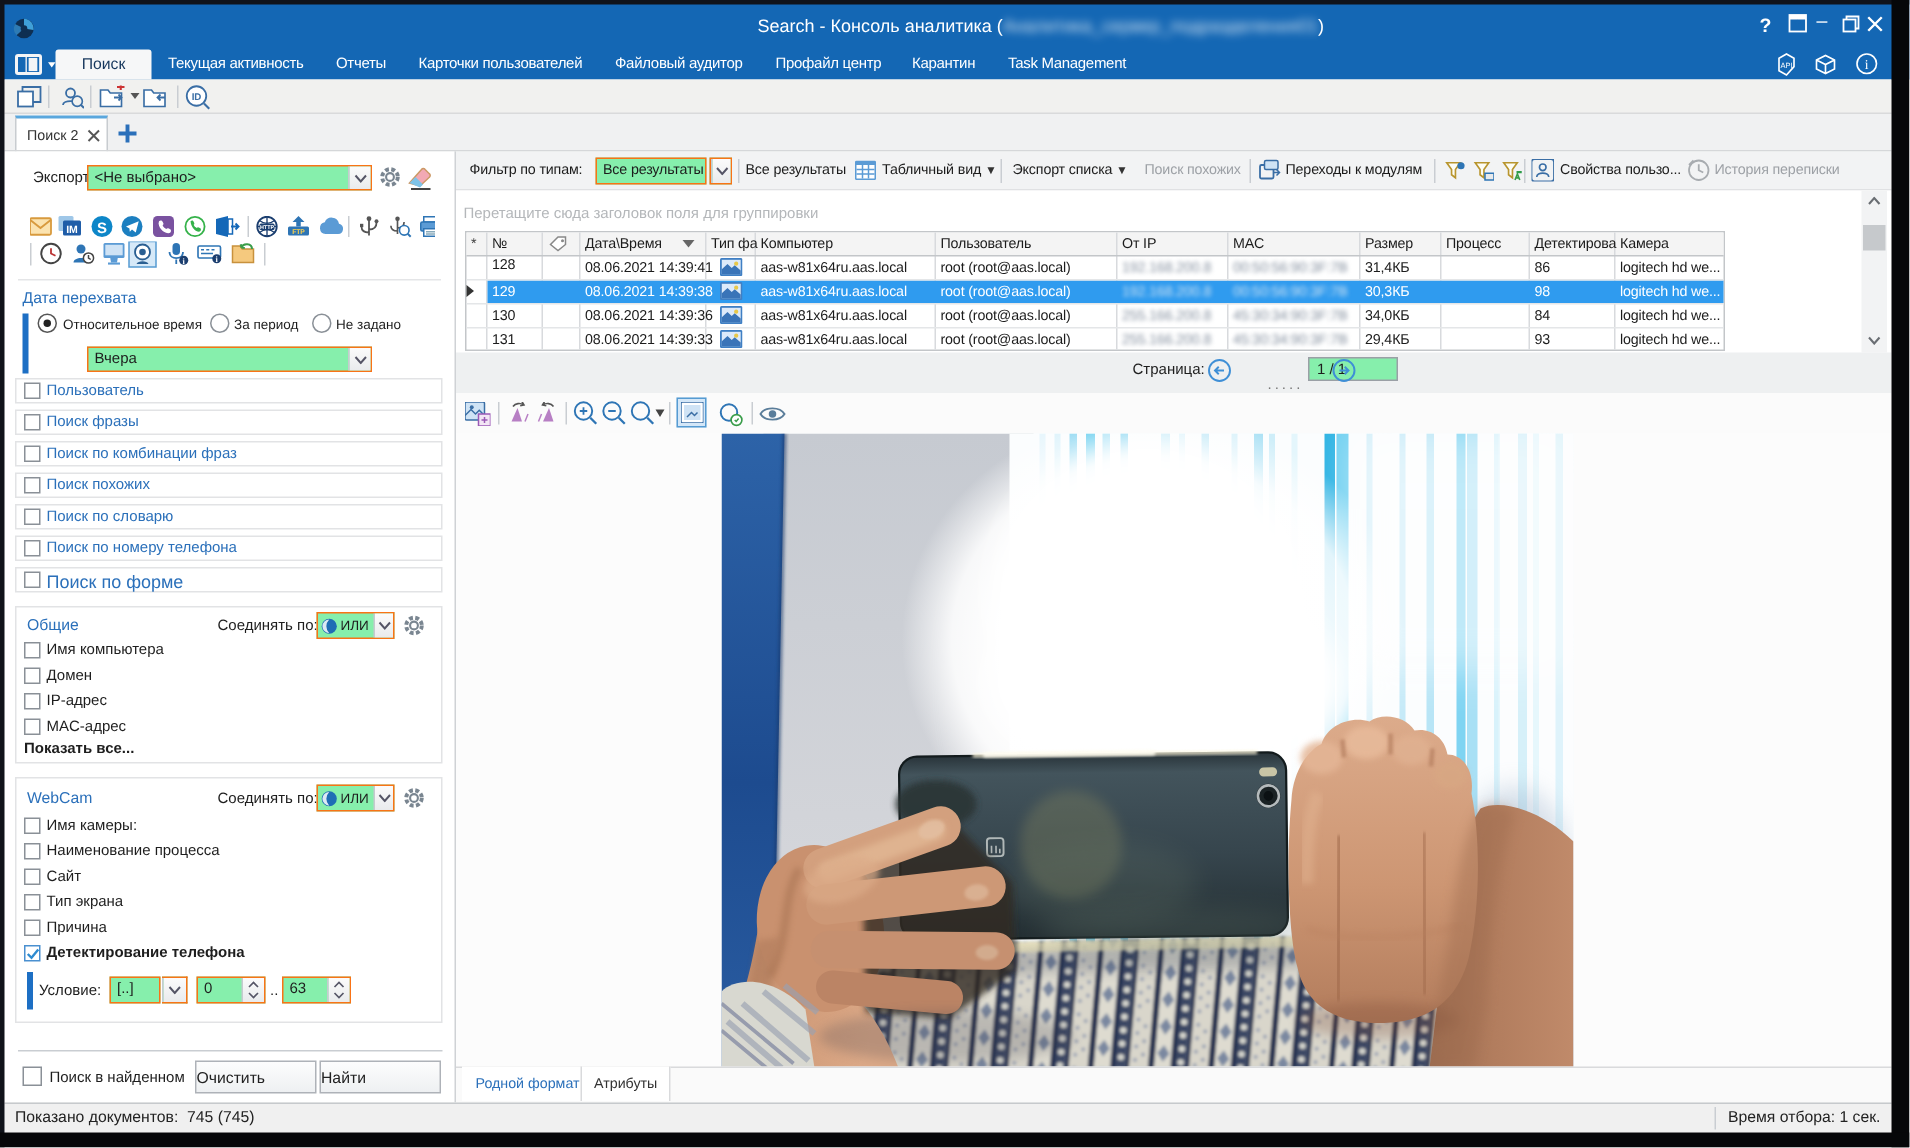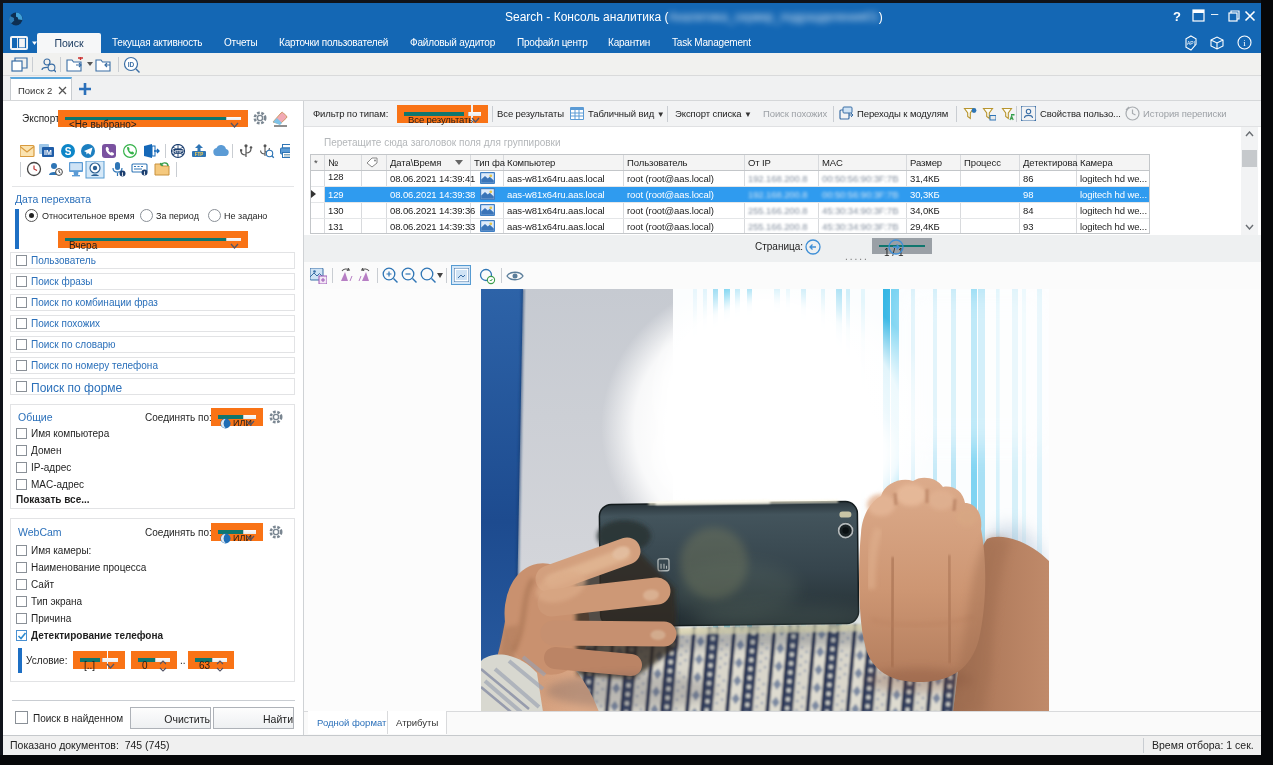--- a/index.html
+++ b/index.html
@@ -3,22 +3,22 @@
 <meta charset="utf-8">
 <style>
 *{margin:0;padding:0;box-sizing:border-box}
 html,body{width:1273px;height:765px;overflow:hidden}
 body{font-family:"Liberation Sans",sans-serif;position:relative;background:#fff;font-size:10px;color:#1e1e1e}
 .abs{position:absolute}
 .cb{position:absolute;width:11px;height:11px;border:1px solid #8a9097;background:#fff}
 .blue{color:#2b70ba}
 .box{position:absolute;border:1px solid #e2e3e5;background:#fff}
 .sep-v{position:absolute;width:1px;background:#c9cdd2}
-.btn{position:absolute;border:1px solid #aeb2b8;background:linear-gradient(#fdfdfd,#eef0f2);text-align:right;font-size:11px;color:#222}
-.combo{position:absolute;border:7px solid #f97316;background:#0f766e}
+.btn{position:absolute;border:1px solid #aeb2b8;background:linear-gradient(#fdfdfd,#eef0f2);text-align:left;font-size:11px;color:#222}
+.combo{position:absolute;border:1px solid #f97316;background:#86efac}
 .combo .arr{position:absolute;right:0;top:0;bottom:0;width:15px;border-left:1px solid #c6cacf;background:linear-gradient(#fbfbfb,#e9ebed);text-align:center;color:#555}
 .tbtxt{font-size:9.5px;letter-spacing:-0.1px;color:#1c1c1c;white-space:nowrap}
 .gray{color:#9da1a6}
 </style>
 </head>
 <body>
 
 
 <div class="abs" style="left:0;top:0;width:1273px;height:32px;background:#1467b4"></div>
 <svg class="abs" style="left:9px;top:12px" width="14" height="14" viewBox="0 0 14 14">
@@ -438,21 +438,21 @@
 <div class="abs tbtxt" style="left:1040px;top:108px">Свойства пользо...</div>
 <svg class="abs" style="left:1125px;top:106px" width="15" height="15" viewBox="0 0 15 15">
       <circle cx="7.5" cy="7.5" r="6.5" fill="none" stroke="#a8acb0" stroke-width="1.2"></circle>
       <path d="M7.5 3.5 V7.5 L10.5 9" stroke="#a8acb0" fill="none" stroke-width="1.2"></path>
       <path d="M1 4 L4 1" stroke="#a8acb0" stroke-width="1.2"></path>
     </svg>
 <div class="abs tbtxt gray" style="left:1143px;top:108px">История переписки</div>
 
 
 <div class="abs" style="left:304px;top:127px;width:957px;height:135px;background:#fff"></div>
-<div class="abs" style="left:324px;top:137px;color:#b4b7ba;font-size:10px">Перетащите сюда заголовок поля для группировки</div>
+<div class="abs" style="left:309px;top:137px;color:#b4b7ba;font-size:10px">Перетащите сюда заголовок поля для группировки</div>
 
 
 <div class="abs" style="left:310px;top:154px;width:840px;height:80px;border:1px solid #c3c6c9"></div>
 
 <div class="abs" style="left:311px;top:155px;width:838px;height:15px;background:#f4f4f4"></div>
 
 <div class="abs" style="left:324px;top:155px;width:1px;height:78px;background:#d8dadd"></div>
 <div class="abs" style="left:361px;top:155px;width:1px;height:78px;background:#d8dadd"></div>
 <div class="abs" style="left:386px;top:155px;width:1px;height:78px;background:#d8dadd"></div>
 <div class="abs" style="left:470px;top:155px;width:1px;height:78px;background:#d8dadd"></div>

